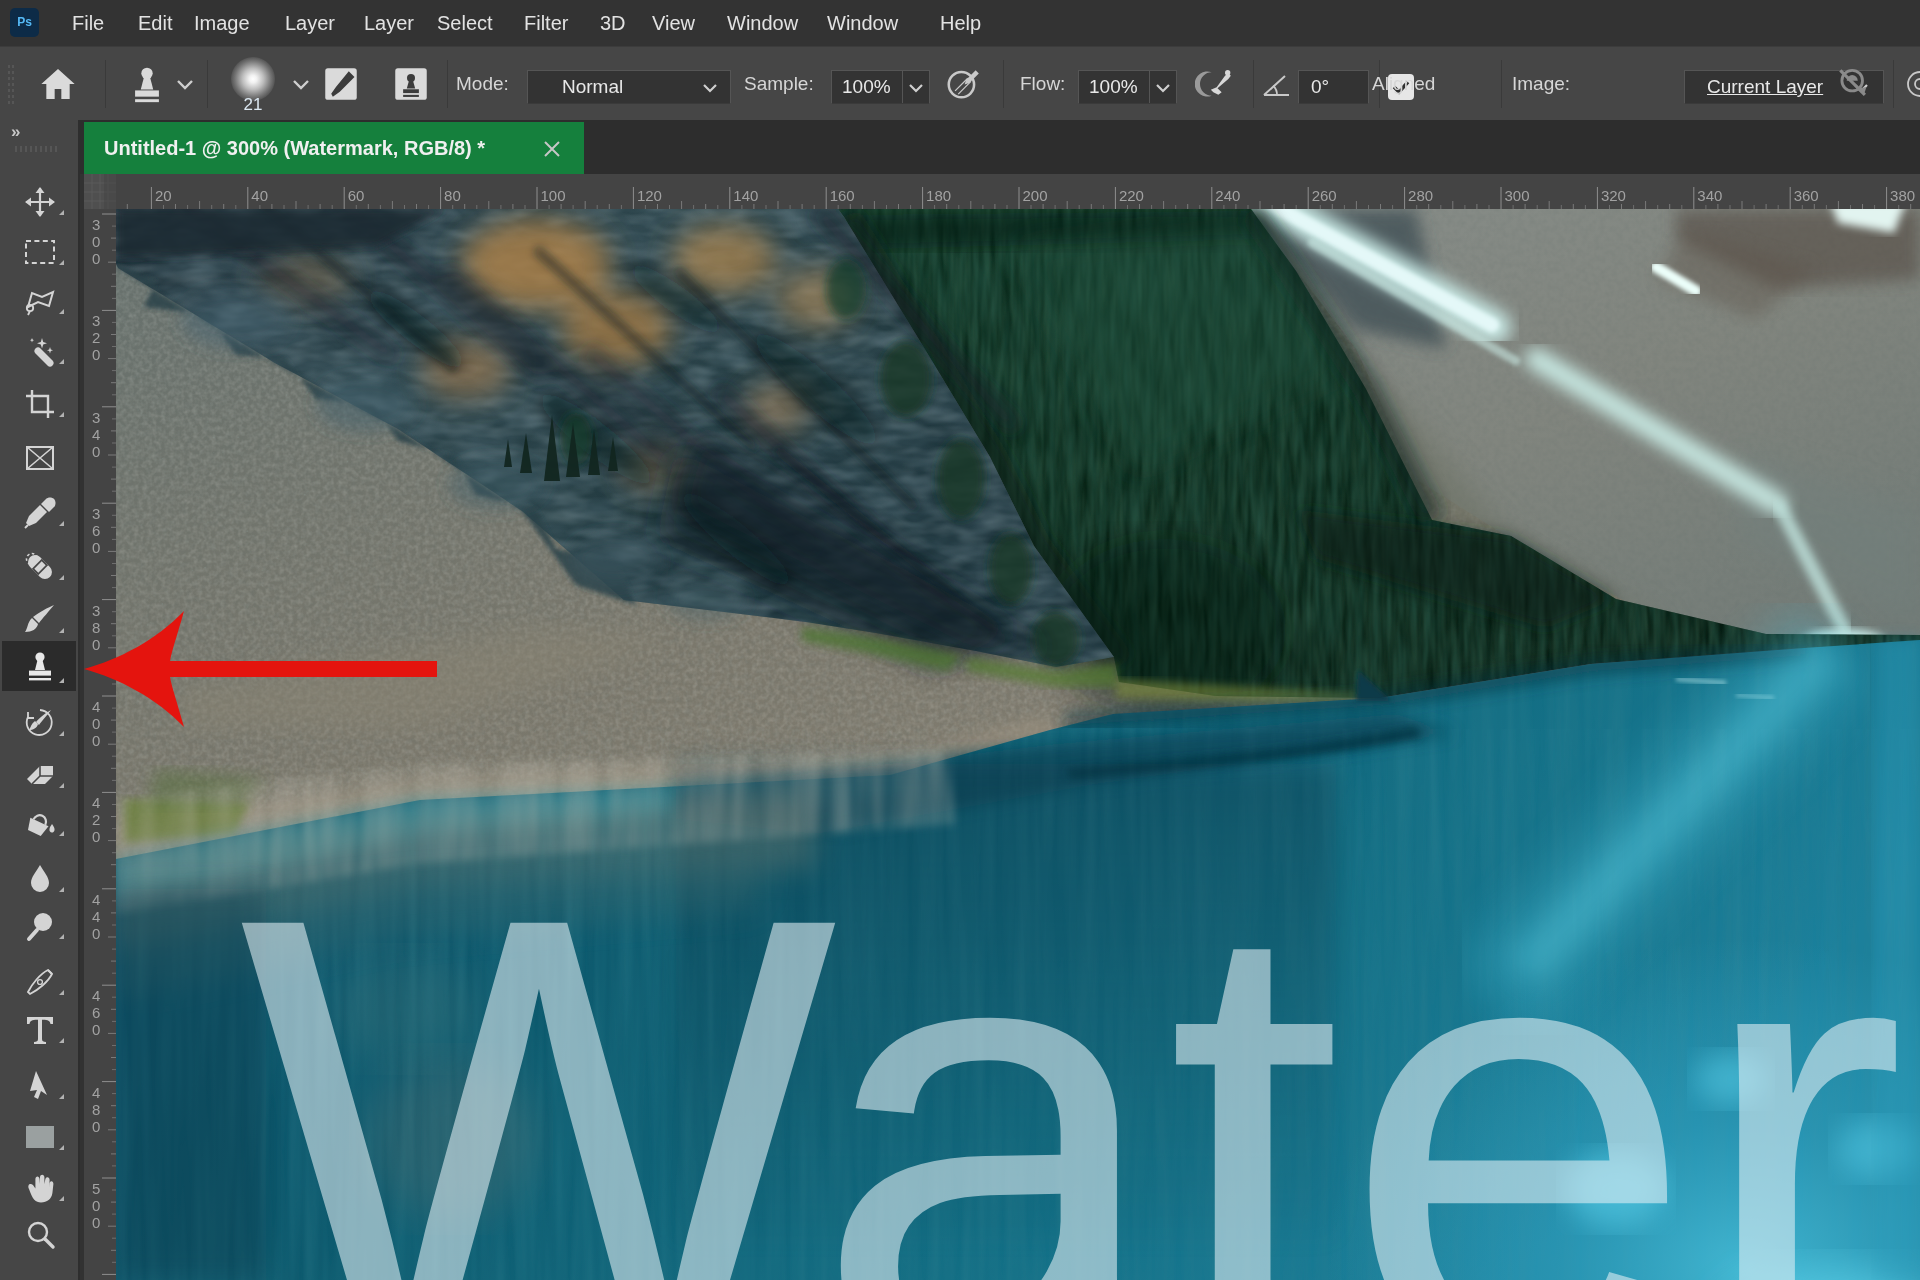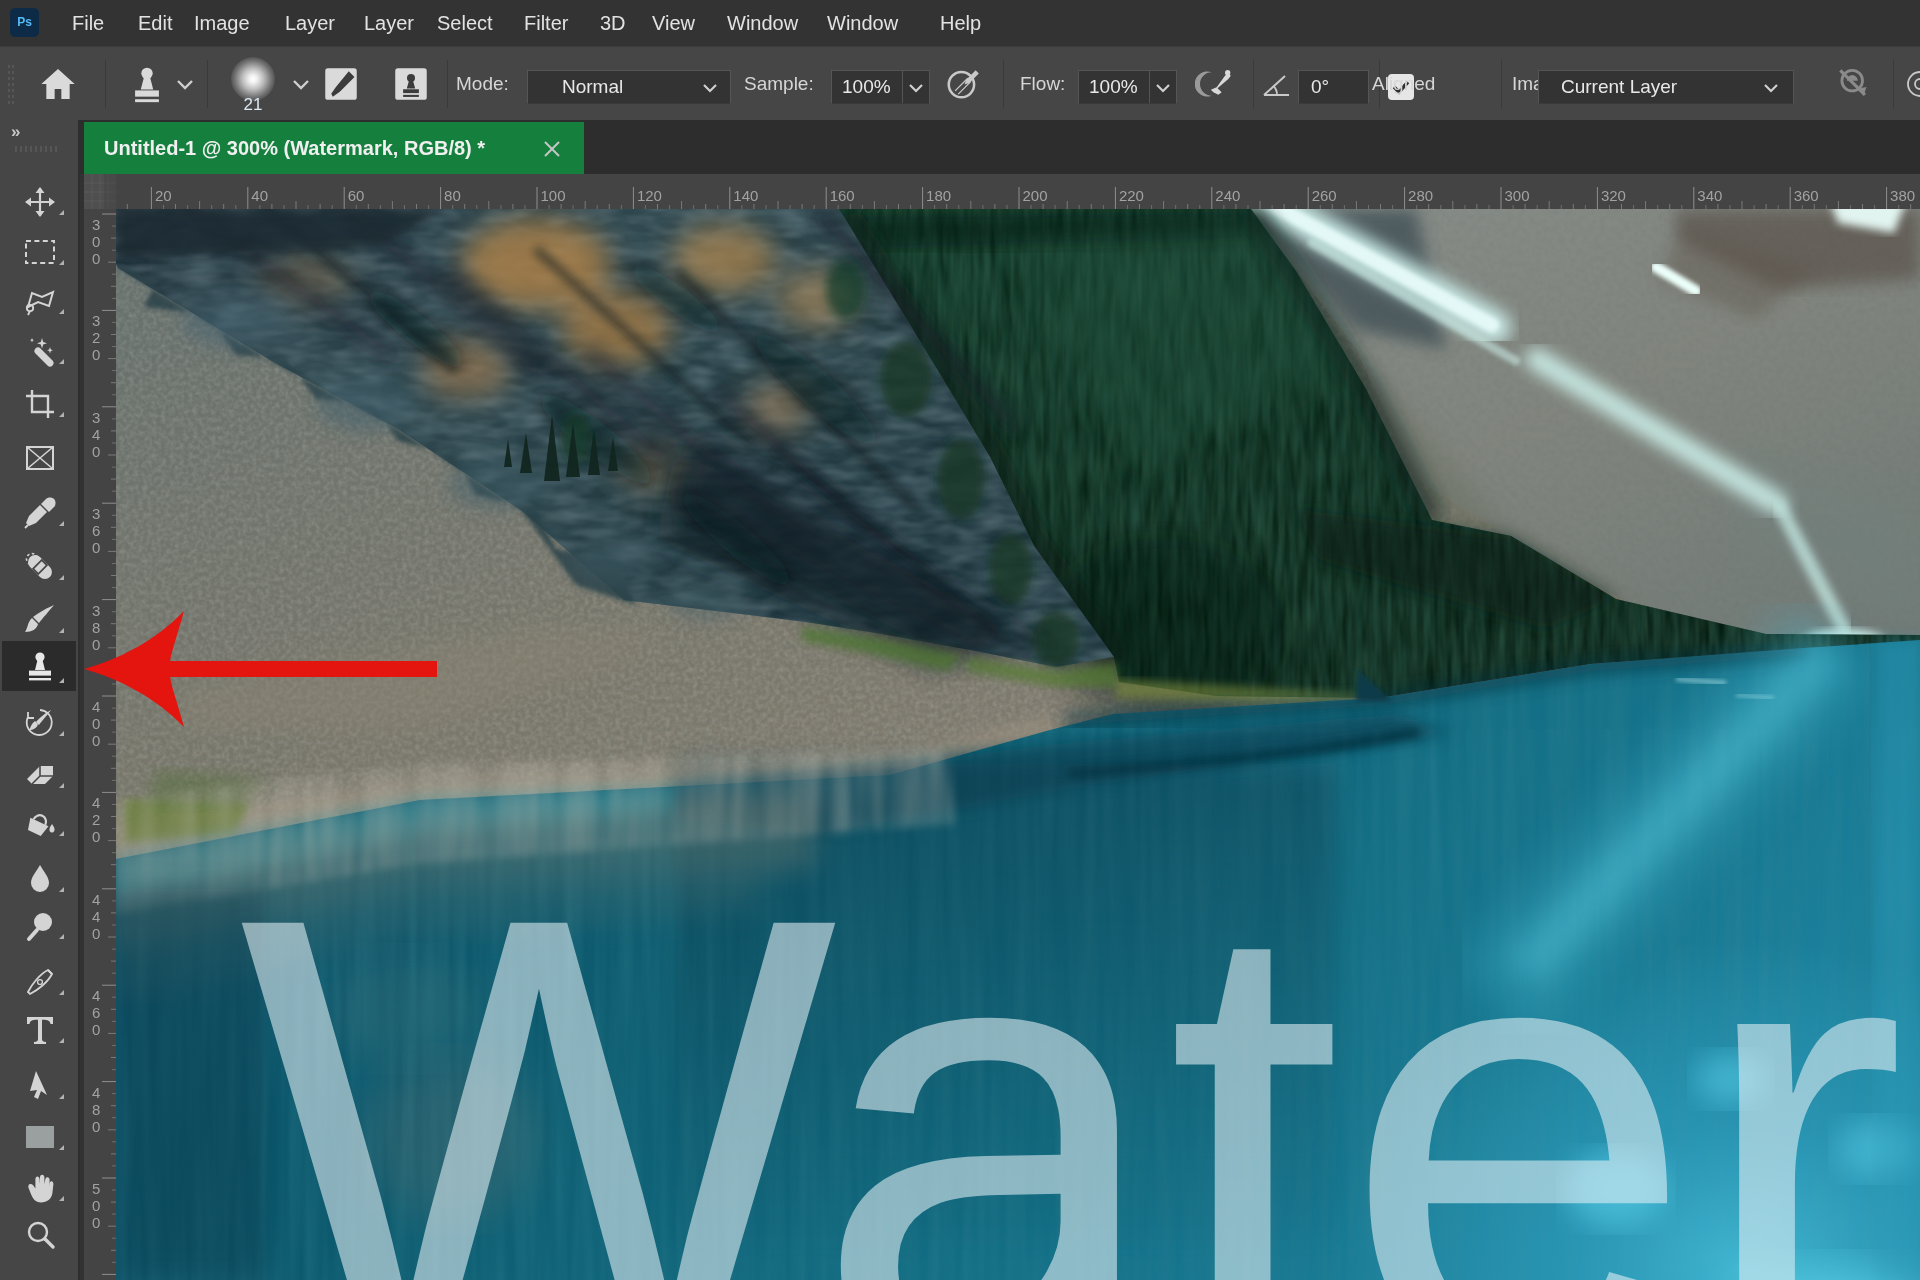--- a/index.html
+++ b/index.html
@@ -139,21 +139,21 @@
   <div class="inbox" style="left:1298px;top:23px;width:71px;height:34px;line-height:32px;"><span style="margin-left:12px">0°</span></div>
 
   <div class="abs" style="left:1388px;top:27px;width:26px;height:26px;background:#e6e6e6;border-radius:4px;">
     <svg width="26" height="26" viewBox="0 0 26 26">
         <path d="M6 13 L11 18 L20 8" stroke="#2e2e2e" stroke-width="3.4" fill="none"></path>
       </svg>
   </div>
   <span class="lbl" style="left:1372px">Aligned</span>
   <div class="sep" style="left:1501px"></div>
   <span class="lbl" style="left:1512px">Image:</span>
-  <div class="inbox" style="left:1538px;top:23px;width:256px;height:34px;line-height:32px;"><span style="margin-left:22px">Current Layer</span>
+  <div class="inbox" style="left:1684px;top:23px;width:200px;height:34px;line-height:32px;text-decoration:underline;"><span style="margin-left:22px">Current Layer</span>
     <svg class="abs" style="right:14px;top:12px" width="16" height="11" viewBox="0 0 16 11">
         <path d="M2 2 L8 8 L14 2" stroke="#cfcfcf" stroke-width="2.2" fill="none"></path>
       </svg>
   </div>
 
   <svg class="abs" style="left:1834px;top:17px" width="38" height="38" viewBox="0 0 24 24">
     <circle cx="11.5" cy="10.5" r="6.5" fill="none" stroke="#8a8a8a" stroke-width="1.8"></circle>
     <path d="M8 10.5 A 3.5 3.5 0 0 1 15 10.5 Z" fill="#8a8a8a"></path>
     <path d="M4 4 L19.5 19.5" stroke="#8a8a8a" stroke-width="2"></path>
     <path d="M15.5 15.5 L19 19 L20.5 14.5 Z" fill="#8a8a8a"></path>

